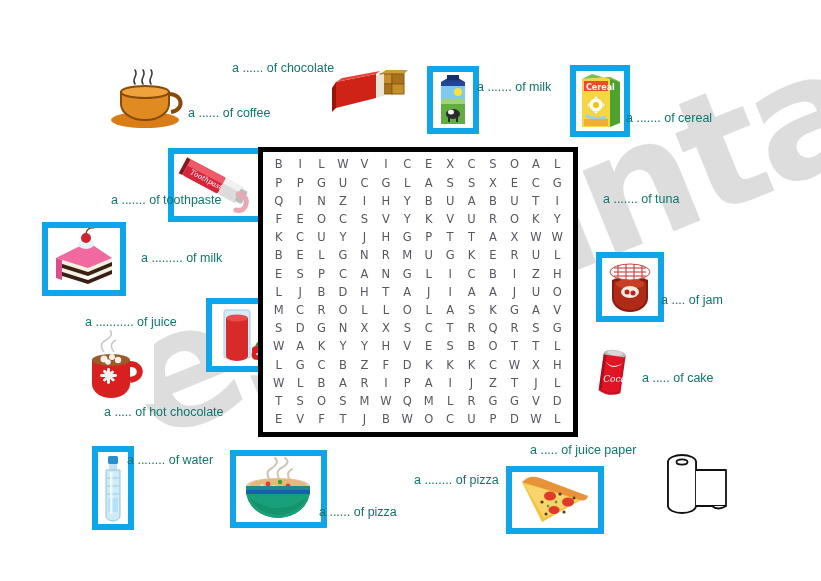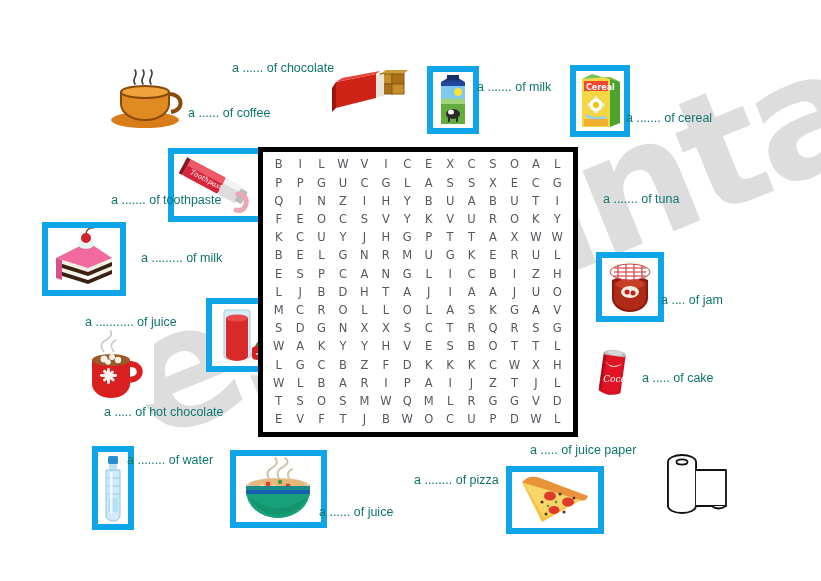--- a/index.html
+++ b/index.html
@@ -538,16 +538,16 @@
   <div class="lbl" style="left:626px;top:111px;text-align:right;">a ....... of cereal</div>
   <div class="lbl" style="left:78px;top:193px;margin-left:33px;">a ....... of toothpaste</div>
   <div class="lbl" style="left:591px;top:192px;margin-left:12px;">a ....... of tuna</div>
   <div class="lbl" style="left:141px;top:251px;">a ......... of milk</div>
   <div class="lbl" style="left:661px;top:293px;">a .... of jam</div>
   <div class="lbl" style="left:85px;top:315px;">a ........... of juice</div>
   <div class="lbl" style="left:642px;top:371px;">a ..... of cake</div>
   <div class="lbl" style="left:104px;top:405px;">a ..... of hot chocolate</div>
   <div class="lbl" style="left:530px;top:443px;">a ..... of juice paper</div>
   <div class="lbl" style="left:127px;top:453px;">a ........ of water</div>
-  <div class="lbl" style="left:319px;top:505px;">a ...... of juice</div>
+  <div class="lbl" style="left:319px;top:505px;">a ...... of pizza</div>
   <div class="lbl" style="left:414px;top:473px;">a ........ of pizza</div>
 
 </div>
 
 </body></html>

